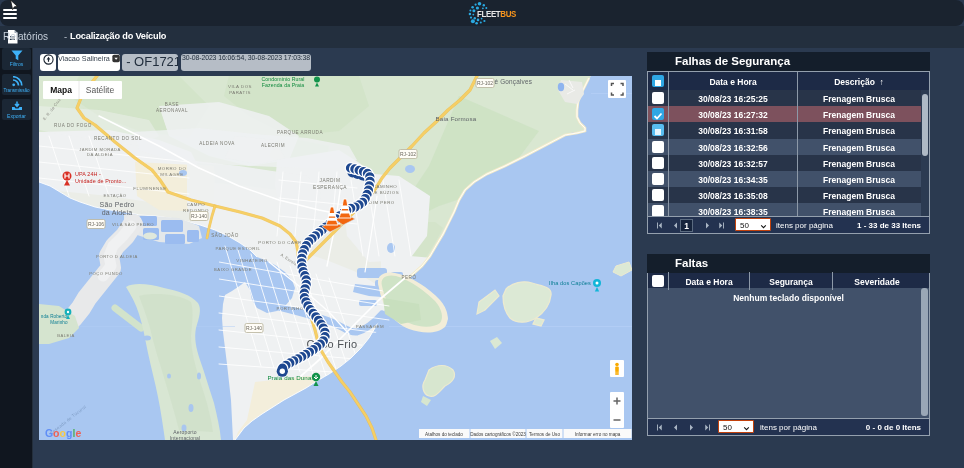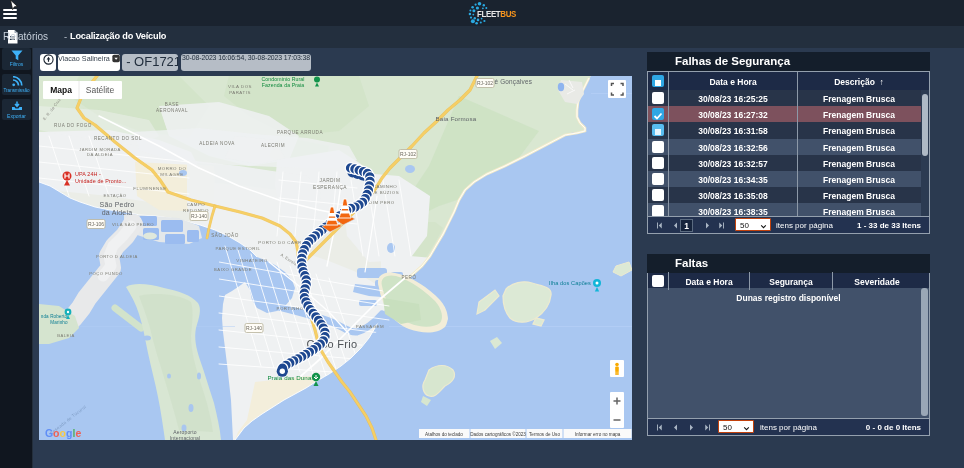--- a/index.html
+++ b/index.html
@@ -1,20 +1,20 @@
 <!DOCTYPE html>
 <html><head>
 <meta charset="utf-8">
 <style>
 * { margin:0; padding:0; box-sizing:border-box; }
 html,body { width:964px; height:468px; overflow:hidden; font-family:"Liberation Sans", sans-serif; }
 body { background:#2b3a50; position:relative; }
 .abs { position:absolute; }
 
-#topbar { position:absolute; left:0; top:0; width:964px; height:26px; background:#1a232f; z-index:30; }
+#topbar { position:absolute; left:0; top:0; width:964px; height:26px; background:#1a232f; z-index:30;border-radius:8px; }
 #hamb div { position:absolute; left:3px; width:14px; height:2.6px; background:#fff; border-radius:1px; }
 #logotxt { position:absolute; left:477px; top:8.5px; font-size:9px; font-weight:bold; color:#e6e6e6; letter-spacing:-0.4px; transform:scaleX(0.88); transform-origin:left center; }
 #logotxt b { color:#f7941d; }
 
 #crumb { position:absolute; left:0; top:26px; width:964px; height:22px; background:#232f3e; z-index:29; color:#c6cfda; font-size:10px; }
 
 #sidebar { position:absolute; left:0; top:48px; width:33px; height:420px; background:#10161f; border-right:1px solid #242f3c; z-index:28; }
 
 .tbtn { position:absolute; top:54px; height:17px; border-radius:3px; display:flex; align-items:flex-start; justify-content:center; white-space:nowrap; overflow:hidden; }
 #tb-circ { left:40px; width:16px; background:#fff; }
@@ -559,21 +559,21 @@
 <div class="abs" style="left:647px;top:271px;width:283px;height:18px;background:#1d2a46;border:1px solid #94a0ae;border-bottom:none">
   <div class="cb" style="left:4px;top:2.5px"></div>
   <div class="hcell" style="left:21px;width:80px">Data e Hora</div>
   <div class="hcell" style="left:102px;width:82px">Segurança</div>
   <div class="hcell" style="left:185px;width:88px">Severidade</div>
   <div class="pline" style="left:20px;top:0;height:18px"></div>
   <div class="pline" style="left:101px;top:0;height:18px"></div>
   <div class="pline" style="left:184px;top:0;height:18px"></div>
 </div>
 <div id="f2body">
-  <div style="color:#fff;font-weight:bold;font-size:8.5px;text-align:center;margin-top:5px">Dunas registro disponível</div>
+  <div style="color:#fff;font-weight:bold;font-size:8.5px;text-align:center;margin-top:5px">Nenhum teclado disponível</div>
   <div class="abs" style="right:1px;top:0;width:7px;height:128px;background:#9aa7b6;border-radius:3px"></div>
 </div>
 <div class="pgbar" style="top:417.5px">
   <svg class="navi" style="left:7px" viewBox="0 0 24 24">
       <path d="M18,4 L10,12 L18,20 z M8,4 h-2.5 v16 h2.5 z" fill="#aab6c4"></path>
     </svg>
   <svg class="navi" style="left:23px" viewBox="0 0 24 24">
       <path d="M16,4 L8,12 L16,20 z" fill="#aab6c4"></path>
     </svg>
   <svg class="navi" style="left:39px" viewBox="0 0 24 24">

